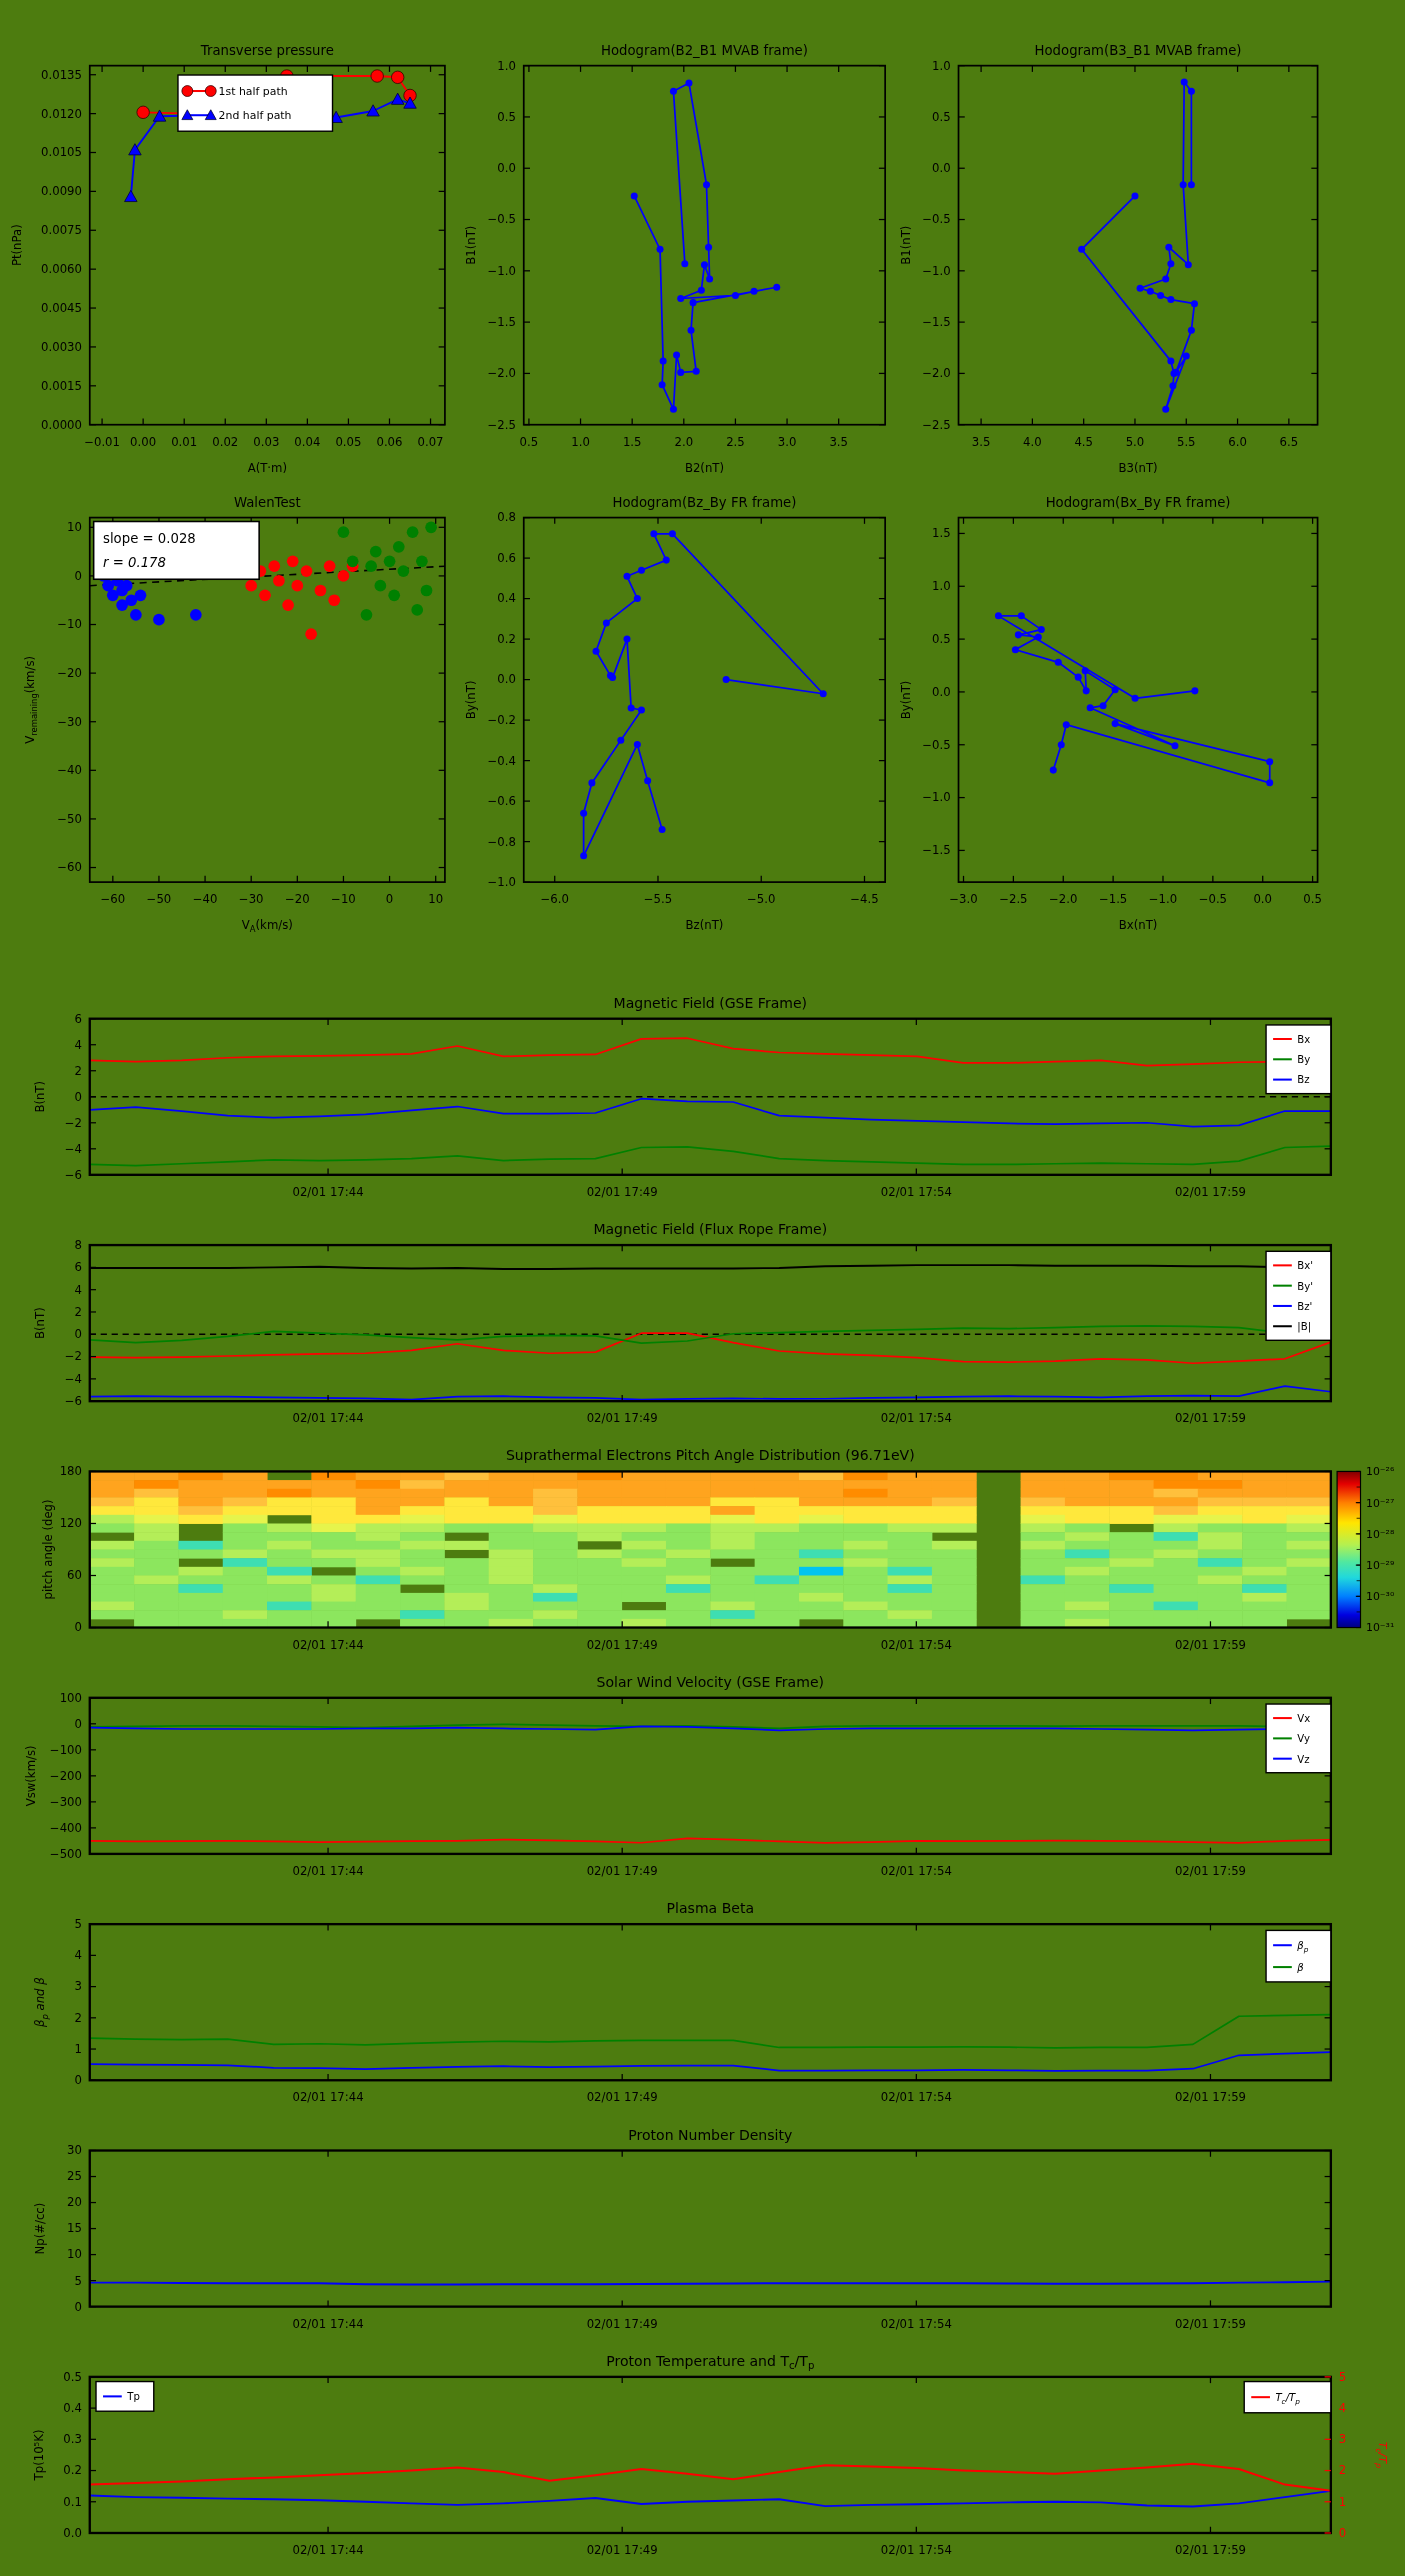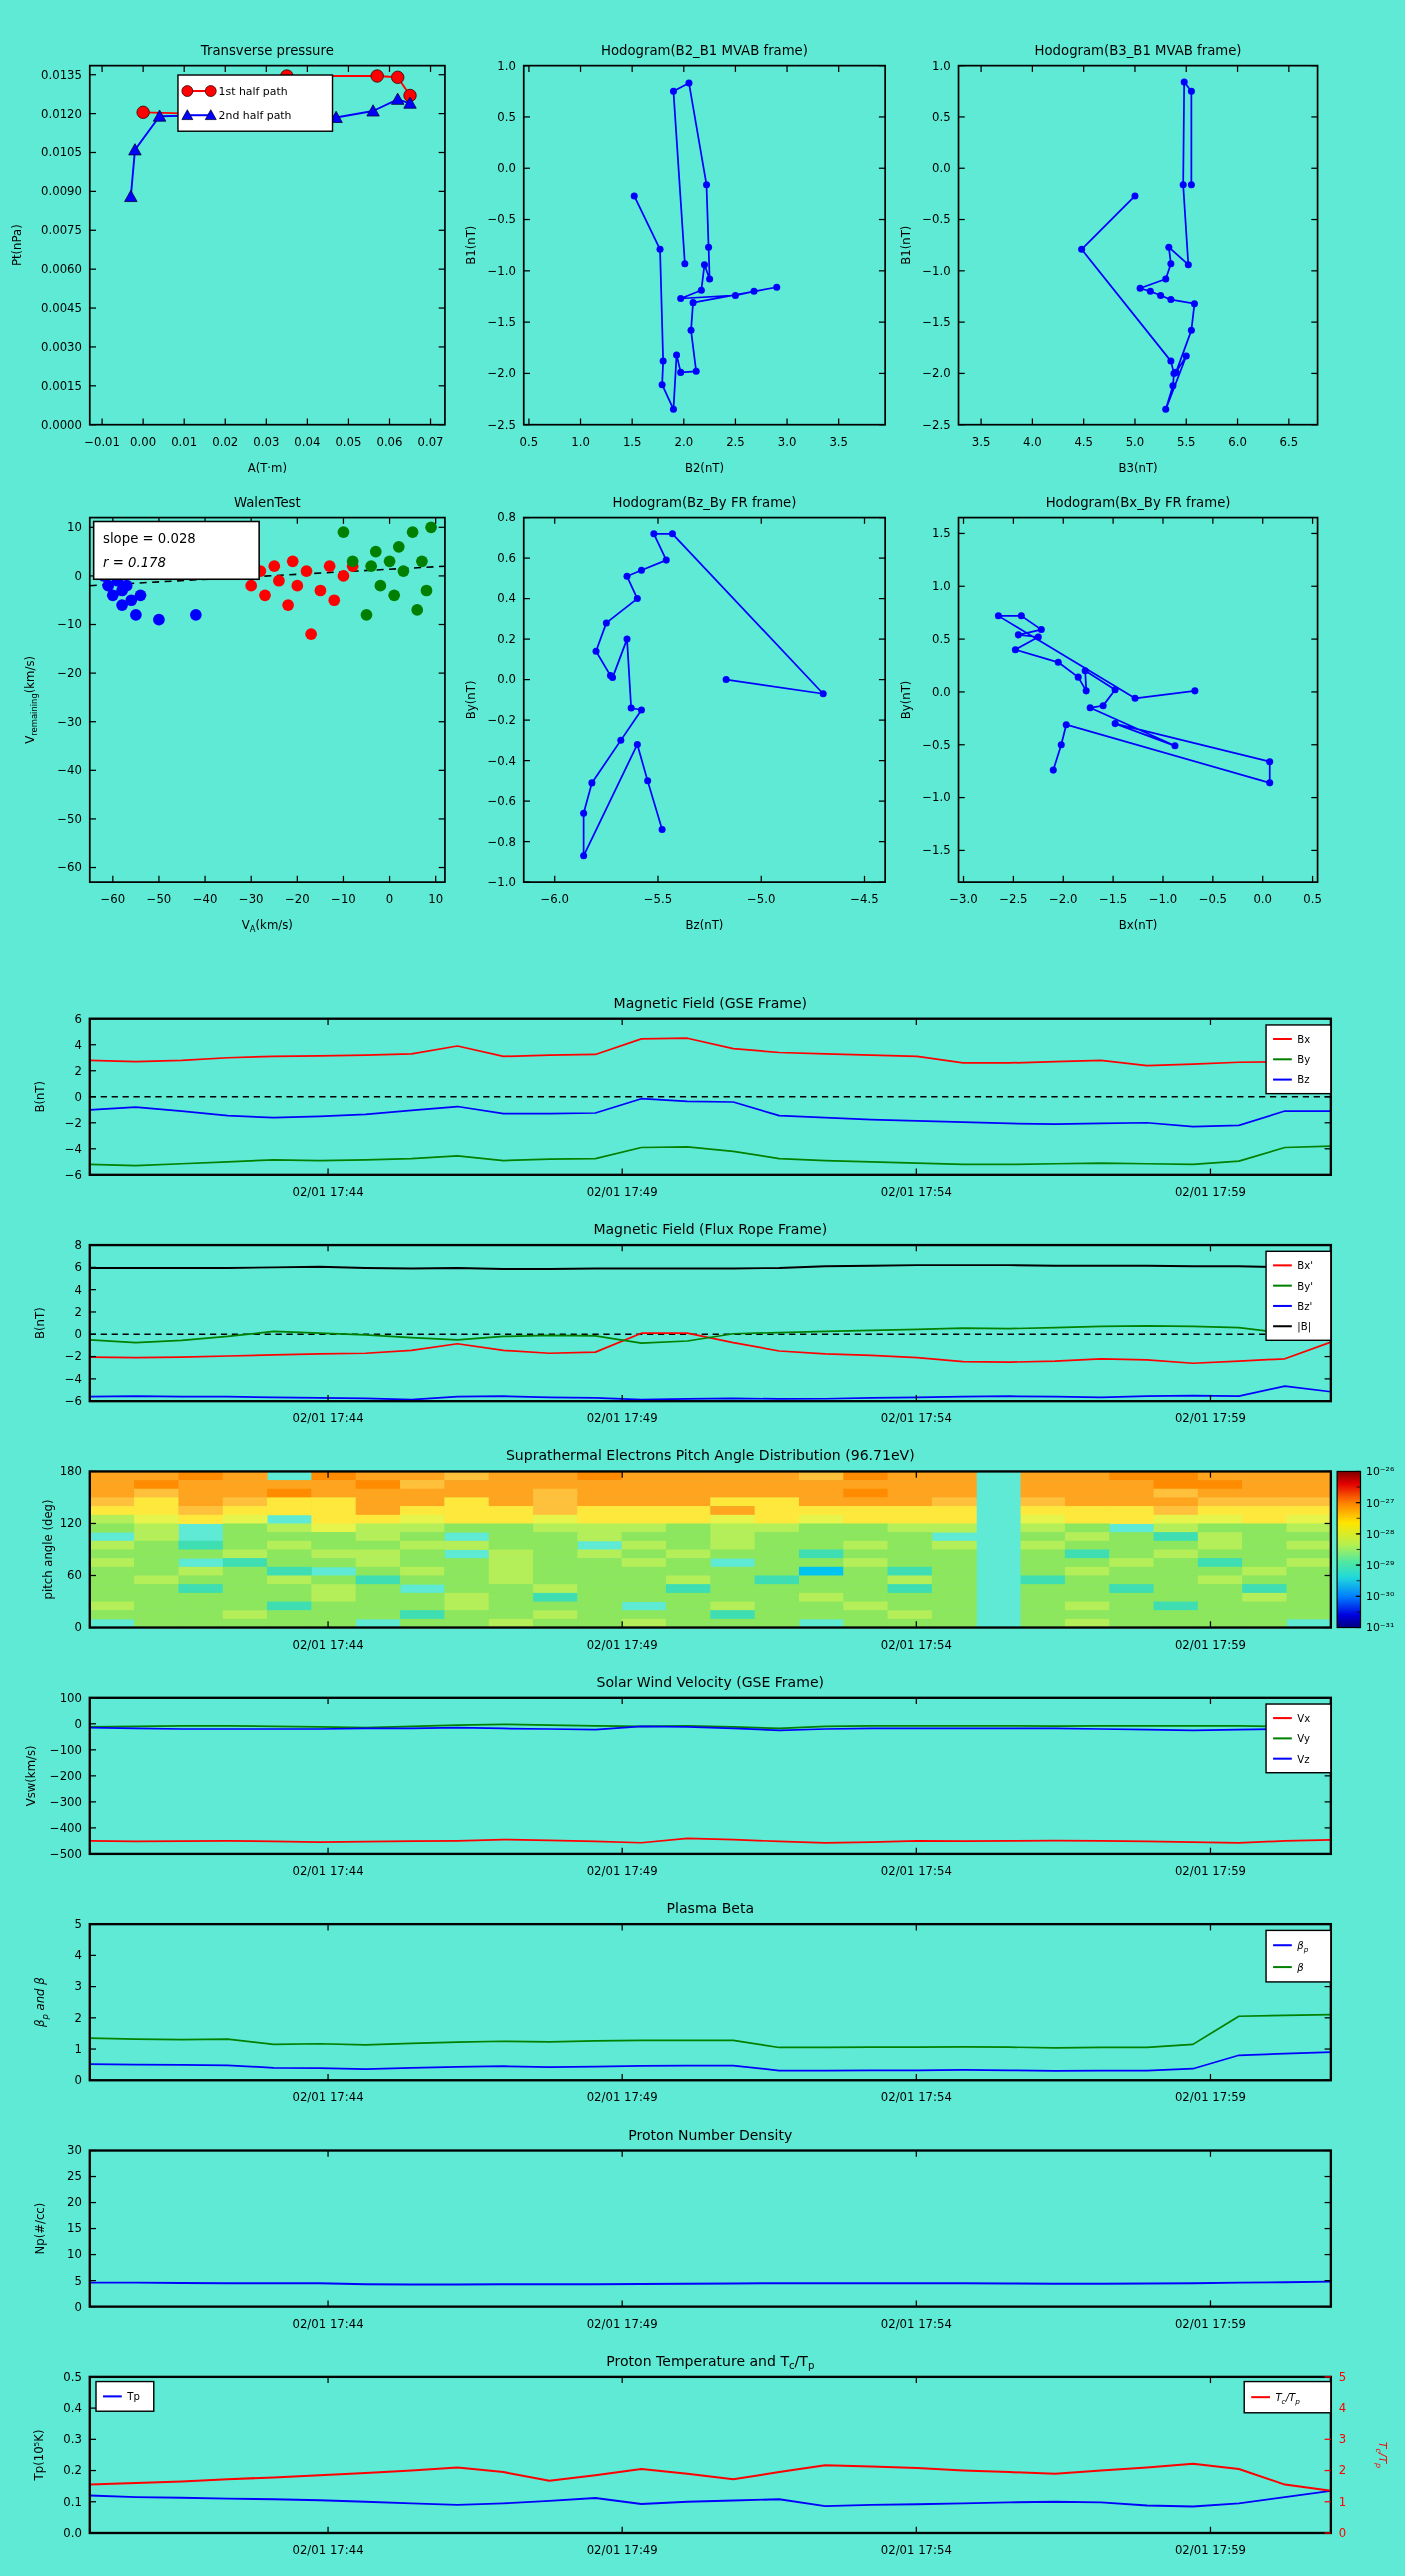--- a/index.html
+++ b/index.html
@@ -1,16 +1,16 @@
 <!DOCTYPE html>
 <html style="font-size:12.5px"><head>
 <meta charset="utf-8">
 <style>
   html,body{margin:0;padding:0;background:#ffffff;}
-  .fig{position:relative;width:1405px;height:2576px;background:#5eead4;overflow:hidden;}
+  .fig{position:relative;width:1405px;height:2576px;background:#4d7c0f;overflow:hidden;}
   svg text{font-family:"DejaVu Sans","Liberation Sans",sans-serif;}
 </style>
 </head>
 <body>
 
 <div class="fig">
   <svg id="fig" width="1405" height="2576" viewBox="0 0 1800 3300">
       <g>
         <path d="M183.4 143.8L246.5 145.4L299.1 140.5L367.5 97.3L483.2 97.3L509.5 98.9L525.3 122.2" fill="none" stroke="#FF0000" stroke-width="2.4" stroke-linejoin="round"></path>
         <circle cx="183.3815028901734" cy="143.78339350180505" r="8" fill="#FF0000" stroke="#300" stroke-width="1"></circle>

